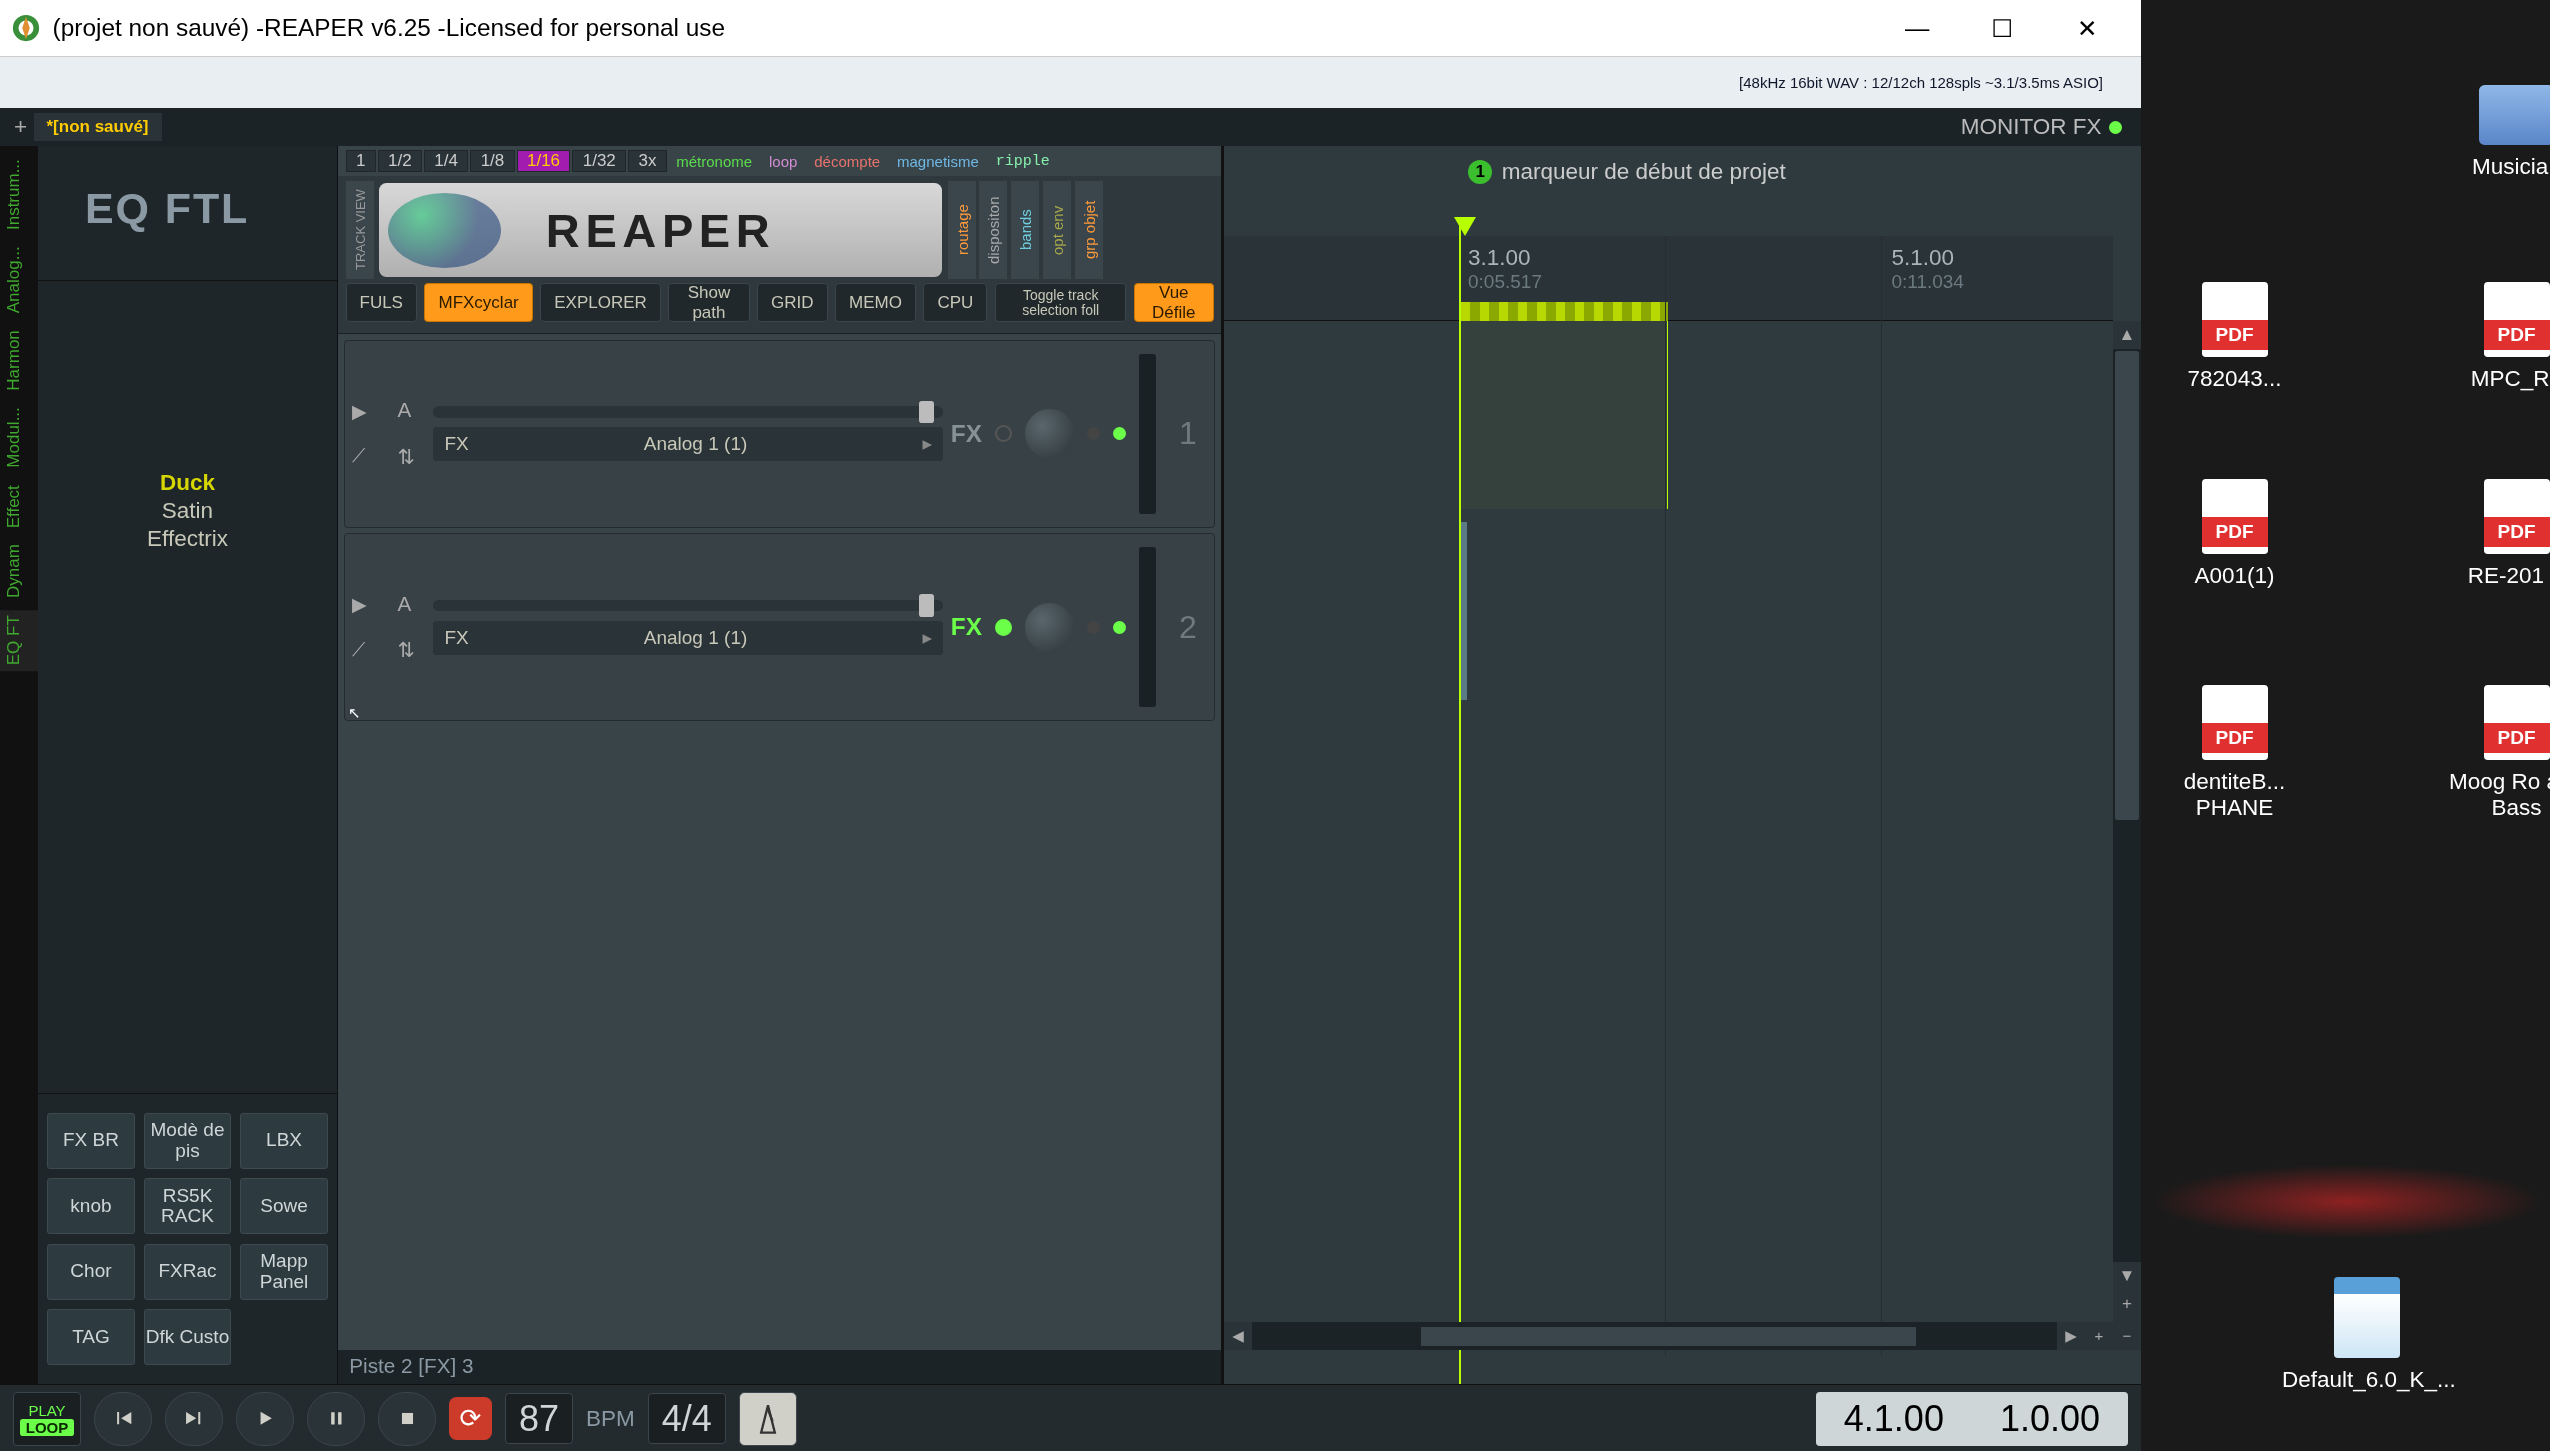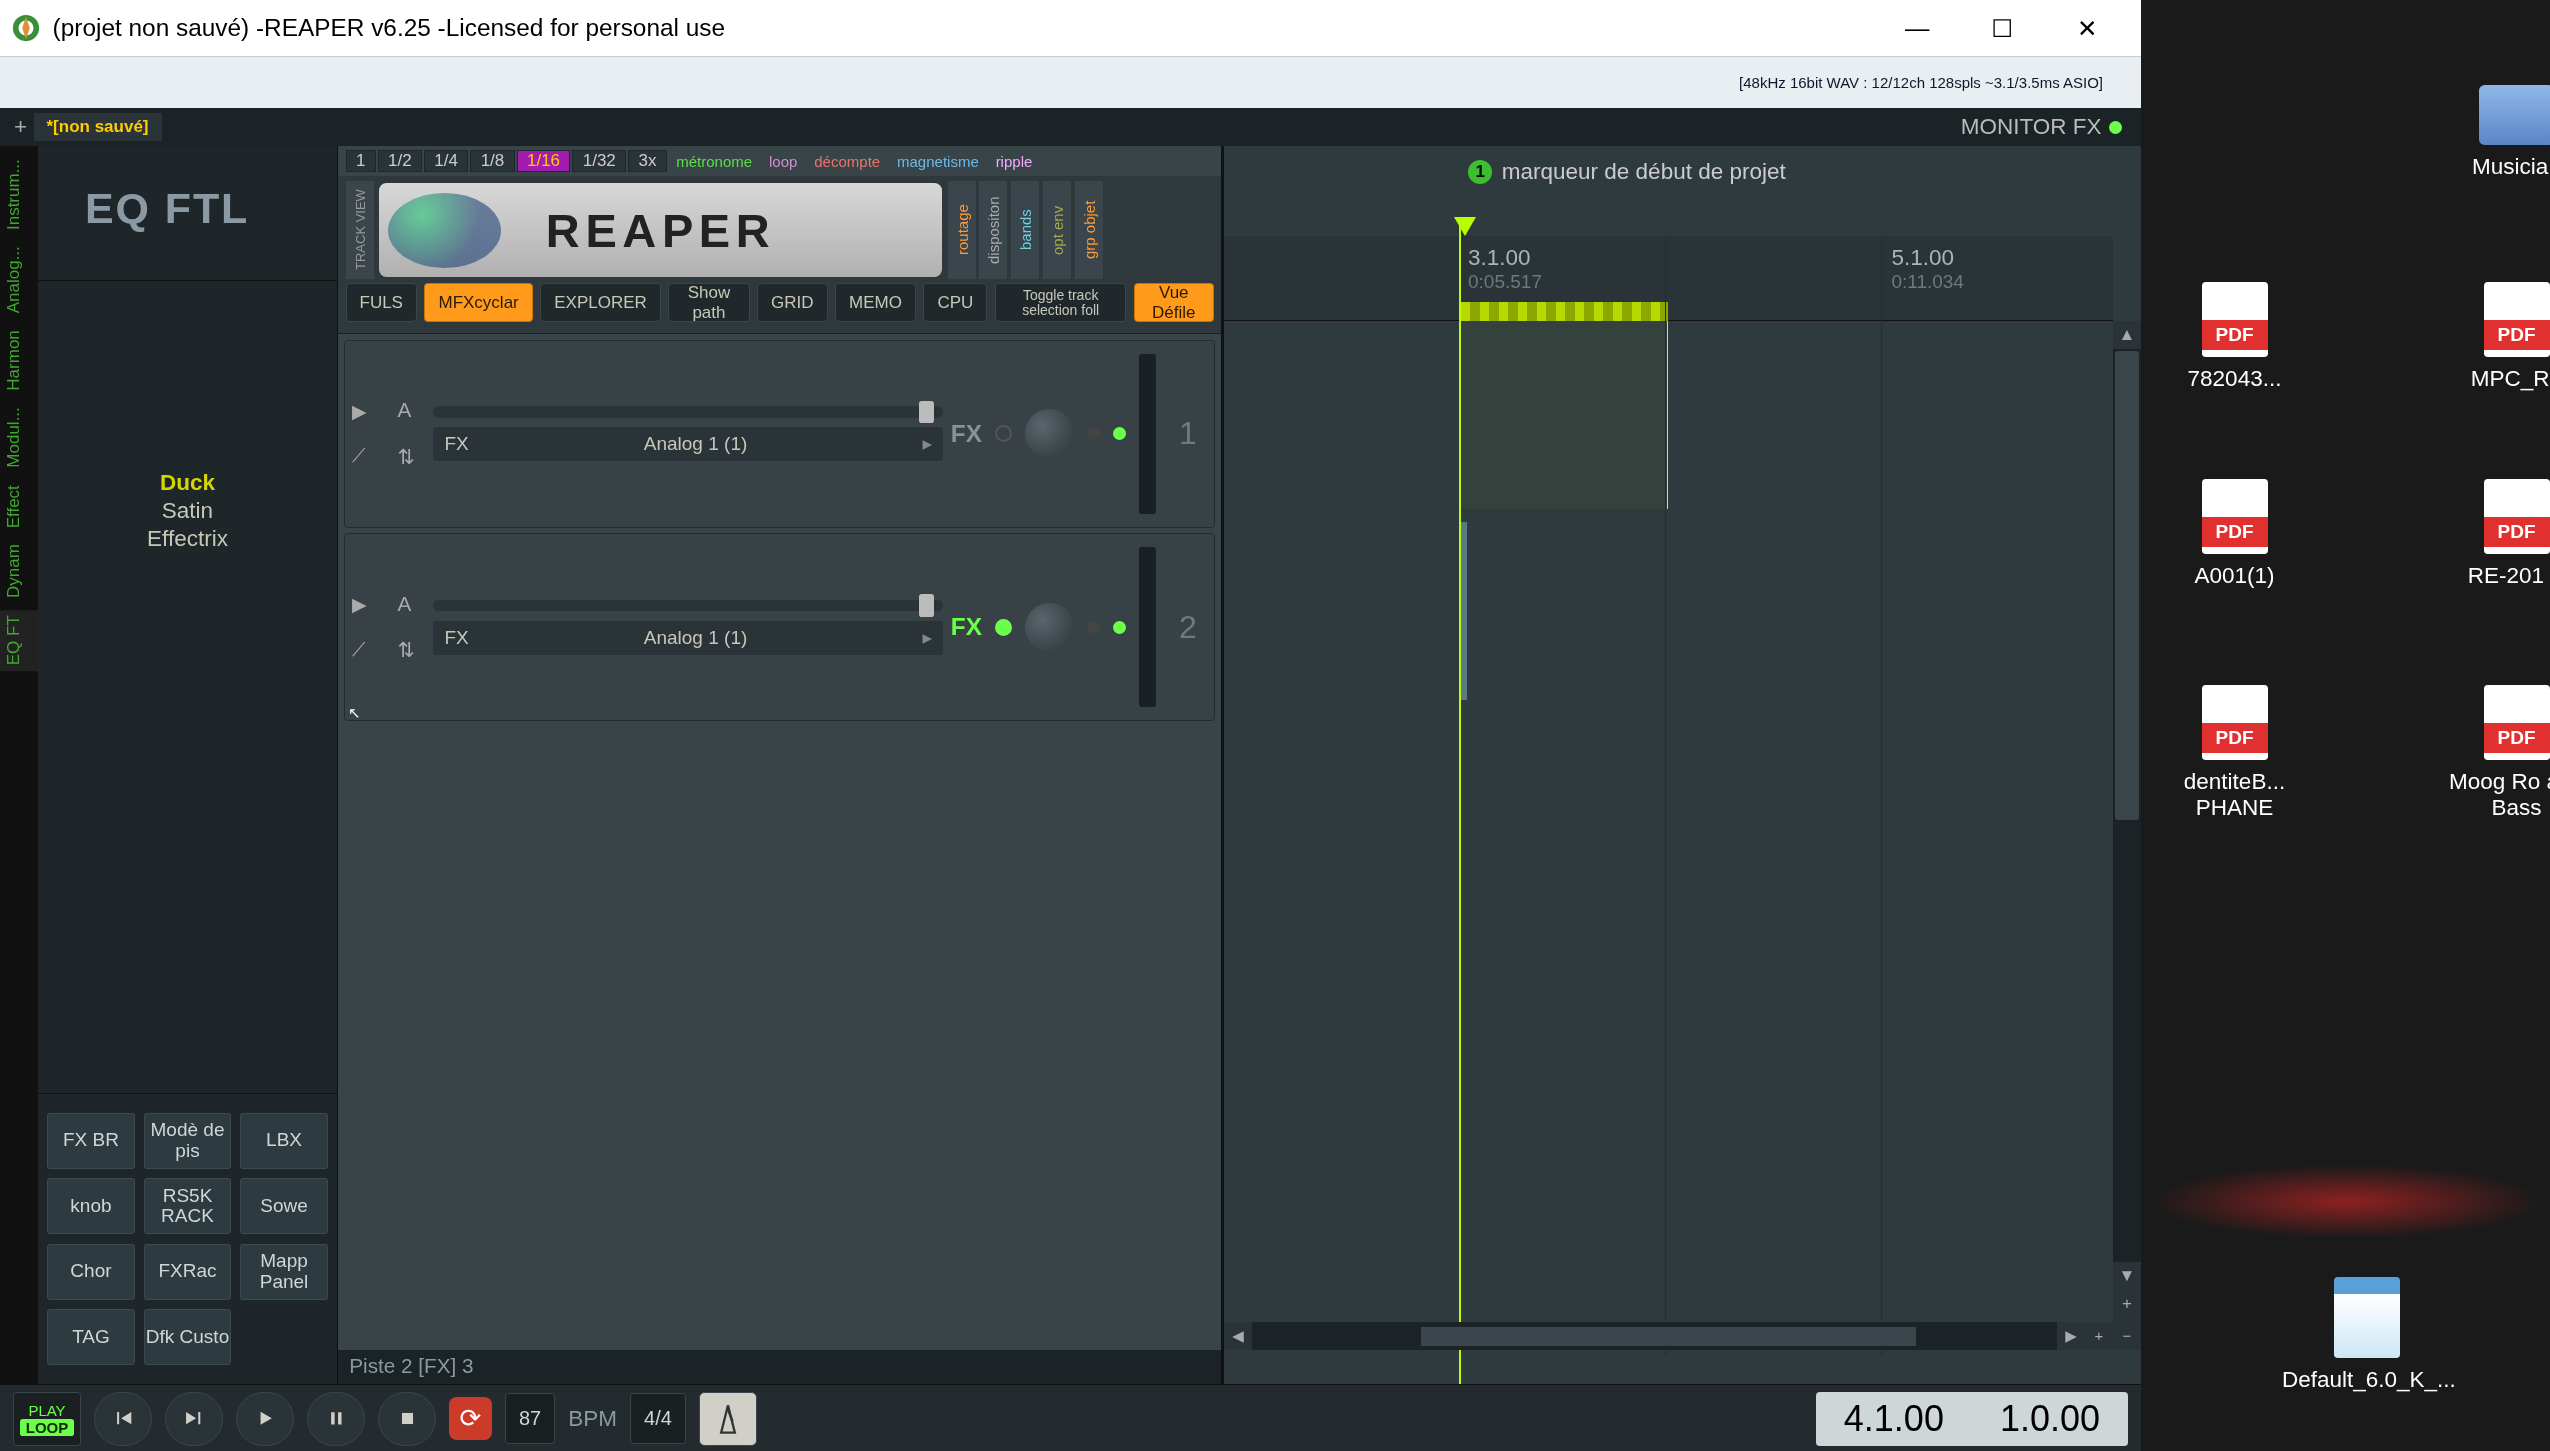--- a/index.html
+++ b/index.html
@@ -30,21 +30,21 @@
 .cursor { color:#fff; margin-left:38px; margin-top:3.8px;}
 .btn-grid { padding:19px 9.4px; display:grid; grid-template-columns:repeat(3,1fr); gap:9.4px; }
 .sbtn { background:#2d3a3f; border:0.9px solid #3d4a50; color:#cfd6d8; font-size:19px; height:56px; display:flex; align-items:center; justify-content:center; text-align:center; border-radius:2.8px; line-height:20.7px;}
 .center { flex:1; display:flex; background:#2e383d; min-width:0;}
 .mixer-col { width:883px; display:flex; flex-direction:column; background:#2e383d; }
 .toolbar-area { height:188px; background:#2e383d; border-bottom:0.9px solid #1a2124; display:flex; flex-direction:column;}
 .grid-row { height:30px; background:#394448; display:flex; align-items:center; font-size:17px; color:#ccc; gap:1.9px; padding-left:7.5px;}
 .grid-btn { padding:0 9.4px; background:#2a3338; border:0.9px solid #1f272b; }
 .grid-btn.dark { background:#222; color:#888;}
 .tag { padding:1.9px 7.5px; font-size:15px; border-radius:1.9px; }
-.tag.green{color:#5bdc4b;} .tag.purple{color:#d18cd1;} .tag.red{color:#e8736c;} .tag.blue{color:#6fb8e6;} .tag.grey{color:#f0abfc;}
+.tag.green{color:#5bdc4b;} .tag.purple{color:#d18cd1;} .tag.red{color:#e8736c;} .tag.blue{color:#6fb8e6;} .tag.grey{color:#86efac;font-family:Liberation Mono, monospace;}
 .logo-row { height:103px; display:flex; align-items:center; padding:5.6px 7.5px 0 7.5px; gap:5.6px; }
 .tv { width:28px; height:98px; background:#3a464c; writing-mode:vertical-rl; transform:rotate(180deg); font-size:13px; color:#999; display:flex; align-items:center; justify-content:center;}
 .logo { flex:0 0 563px; height:94px; background:linear-gradient(#d8d8d8,#b0b0b0); border-radius:7.5px; display:flex; align-items:center; justify-content:center; font-family:Georgia,serif; font-size:47px; font-weight:bold; color:#222; letter-spacing:5.6px; position:relative; overflow:hidden;}
 .logo .swoosh { position:absolute; left:9.4px; top:9.4px; width:113px; height:75px; background:radial-gradient(circle at 30% 30%, #2c7, #247 60%); border-radius:50%; opacity:.6;}
 .vtab { width:28px; height:98px; background:#3a464c; writing-mode:vertical-rl; transform:rotate(180deg); font-size:15px; display:flex; align-items:center; justify-content:center;}
 .vtab.or{color:#ff9a3a;} .vtab.cy{color:#6fcede;} .vtab.gr{color:#aaa;} .vtab.ol{color:#a8a84a;}
 .btn-row { height:47px; display:flex; align-items:center; gap:7.5px; padding:3.8px 7.5px; }
 .tbtn { height:39px; padding:0 13px; background:#20282c; border:0.9px solid #3a464c; color:#c8c8b8; font-size:17px; border-radius:3.8px; display:flex; align-items:center; justify-content:center; text-align:center;}
 .tbtn.hot { background:#ff9a1a; color:#2a1a00; border-color:#c77400; }
 .tbtn.tall{ line-height:15px; font-size:14px; }
@@ -86,21 +86,21 @@
 .hscroll .hbtn{ width:28px; height:28px; background:#2a3338; color:#aaa; text-align:center; line-height:28px;}
 .hscroll .track-h{ flex:1; position:relative; height:19px;}
 .hscroll .thumb-h{ position:absolute; left:169px; right:141px; top:0; height:19px; background:#3a464c;}
 .transport{ height:68px; background:#232b2f; display:flex; align-items:center; padding:0 13px; gap:13px; border-top:0.9px solid #111;}
 .playloop{ width:68px; height:54px; background:#1a1f22; border:0.9px solid #3a464c; border-radius:3.8px; display:flex; flex-direction:column; justify-content:center; align-items:center; font-size:15px; }
 .playloop .top{color:#6cff4a;} .playloop .bot{background:#6cff4a; color:#0a2a00; padding:0 5.6px; border-radius:2.8px; font-weight:bold;}
 .trbtn{ width:58px; height:54px; background:#2a3338; border:0.9px solid #3a464c; border-radius:28px; display:flex; align-items:center; justify-content:center; color:#d0d0c8; font-size:24.4px;}
 .trbtn.square{ border-radius:5.6px;}
 .trbtn svg{fill:#d0d0c8;}
 .loopicon{ width:43px; height:43px; background:#cc3a2a; border-radius:7.5px; display:flex; align-items:center; justify-content:center; color:#fff; font-size:26px;}
-.bpm-box{ height:51px; background:#1a1f22; border:0.9px solid #3a464c; border-radius:3.8px; color:#cfd6d8; font-size:20px; padding:0 13px; display:flex; align-items:center;}
+.bpm-box{ height:51px; background:#1a1f22; border:0.9px solid #3a464c; border-radius:3.8px; color:#cfd6d8; font-size:36px; padding:0 13px; display:flex; align-items:center;}
 .bpm-lbl{ color:#8a99a3; font-size:22.5px; }
 .time-box{ margin-left:auto; height:54px; background:#cfd6d8; color:#000; font-size:36px; padding:0 28px; display:flex; align-items:center; gap:56px; border-radius:3.8px;}
 .desktop-icon{ position:absolute; width:169px; text-align:center; color:#fff; font-size:22.5px;}
 .desktop-icon .pdf{ width:66px; height:75px; margin:0 auto 9.4px; background:#fff; border-radius:3.8px; position:relative; overflow:hidden;}
 .desktop-icon .pdf::after{ content:"PDF"; position:absolute; bottom:7.5px; left:0; right:0; background:#e03030; color:#fff; font-size:19px; font-weight:bold; padding:3.8px 0;}
 .desktop-icon .txt{ width:66px; height:81px; margin:0 auto 9.4px; background:linear-gradient(#fff,#cde6f5); border-radius:3.8px; border-top:17px solid #5aa0d8;}
 .desktop-icon .folder{ width:75px; height:60px; margin:0 auto 9.4px; background:linear-gradient(#8fb8e8,#5a86c8); border-radius:5.6px;}
 .red-glow{ position:absolute; left:2150px; top:1164px; width:394px; height:75px; background:radial-gradient(ellipse, rgba(255,40,40,.5), transparent 70%);}
 </style>
 </head>

